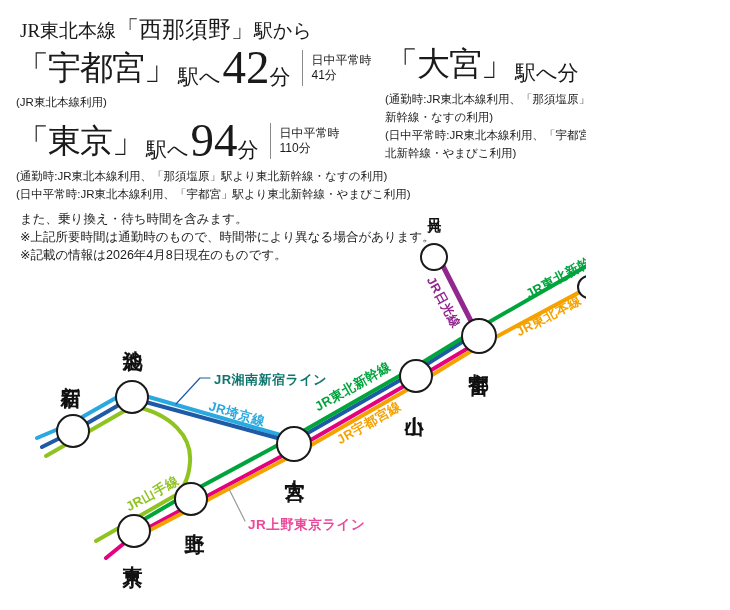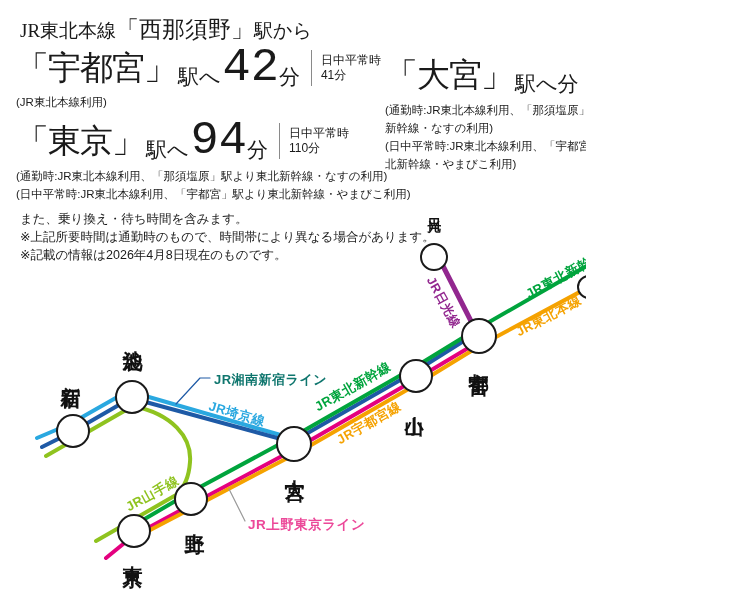--- a/index.html
+++ b/index.html
@@ -9,21 +9,21 @@
   }
   
   .serif{font-family:"Liberation Serif","DejaVu Serif",serif;}
   .origin-line{position:absolute;left:20px;top:14px;white-space:nowrap;}
   .origin-line .o-small{font-size:19px;}
   .origin-line .o-big{font-size:23px;}
   .dest{position:absolute;}
   .dest-row{display:flex;align-items:flex-end;white-space:nowrap;}
   .dest-name{font-size:33px;letter-spacing:-1px;}
   .dest-suffix{font-size:21px;margin-left:2px;}
-  .dest-min{font-size:47px;line-height:1;margin-left:2px;font-family:Liberation Mono, monospace;}
+  .dest-min{font-size:47px;line-height:1;margin-left:2px;}
   .dest-unit{font-size:21px;}
   .v-divider{align-self:center;height:36px;border-left:1.5px solid #8a8a8a;margin:0 9px 0 11px;}
   .daytime{align-self:center;font-size:12px;line-height:15px;}
   .note{font-size:11.5px;line-height:18px;letter-spacing:0;}
   .disclaimer{position:absolute;left:20px;top:210px;font-size:12.5px;line-height:18px;}
   
   .map-svg{position:absolute;left:0;top:0;}
   .st-label{
     position:absolute;writing-mode:vertical-rl;text-orientation:upright;
     font-weight:bold;color:#111;line-height:1.05;letter-spacing:1px;white-space:nowrap;
@@ -66,21 +66,21 @@
       <span class="v-divider"></span>
       <span class="daytime">
         <div>日中平常時</div>
         <div>110分</div>
       </span>
     </div>
     <div class="note" style="margin-top:3px;">(通勤時:JR東北本線利用、「那須塩原」駅より東北新幹線・なすの利用)</div>
     <div class="note">(日中平常時:JR東北本線利用、「宇都宮」駅より東北新幹線・やまびこ利用)</div>
   </div>
 
-  <div class="dest" style="left:385px;top:42px;margin-top:11px;">
+  <div class="dest" style="left:385px;top:42px;">
     <div class="dest-row">
       <span class="dest-name serif">「大宮」</span>
       <span class="dest-suffix serif">駅へ</span>
       <span class="dest-unit serif">分</span>
       <span class="v-divider"></span>
       <span class="daytime">
         <div>日中平常時</div>
         <div>85分</div>
       </span>
     </div>

